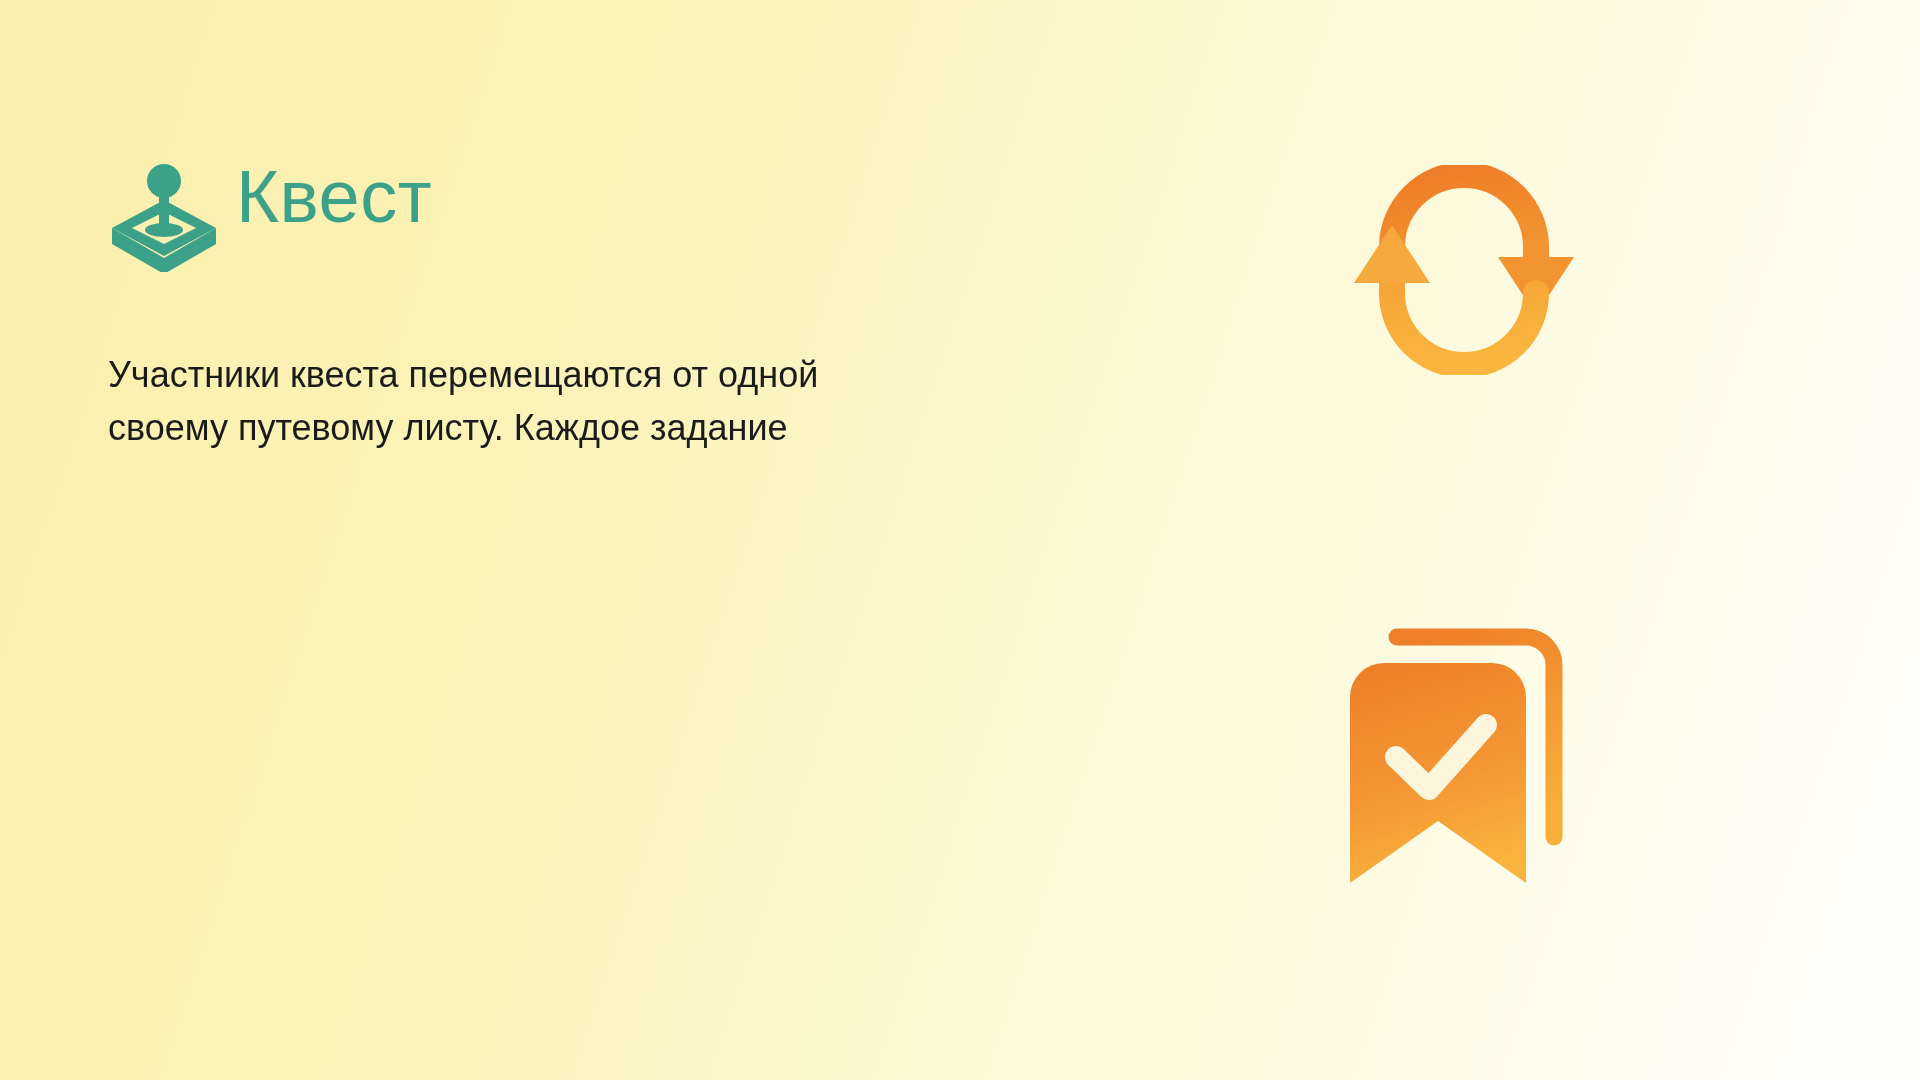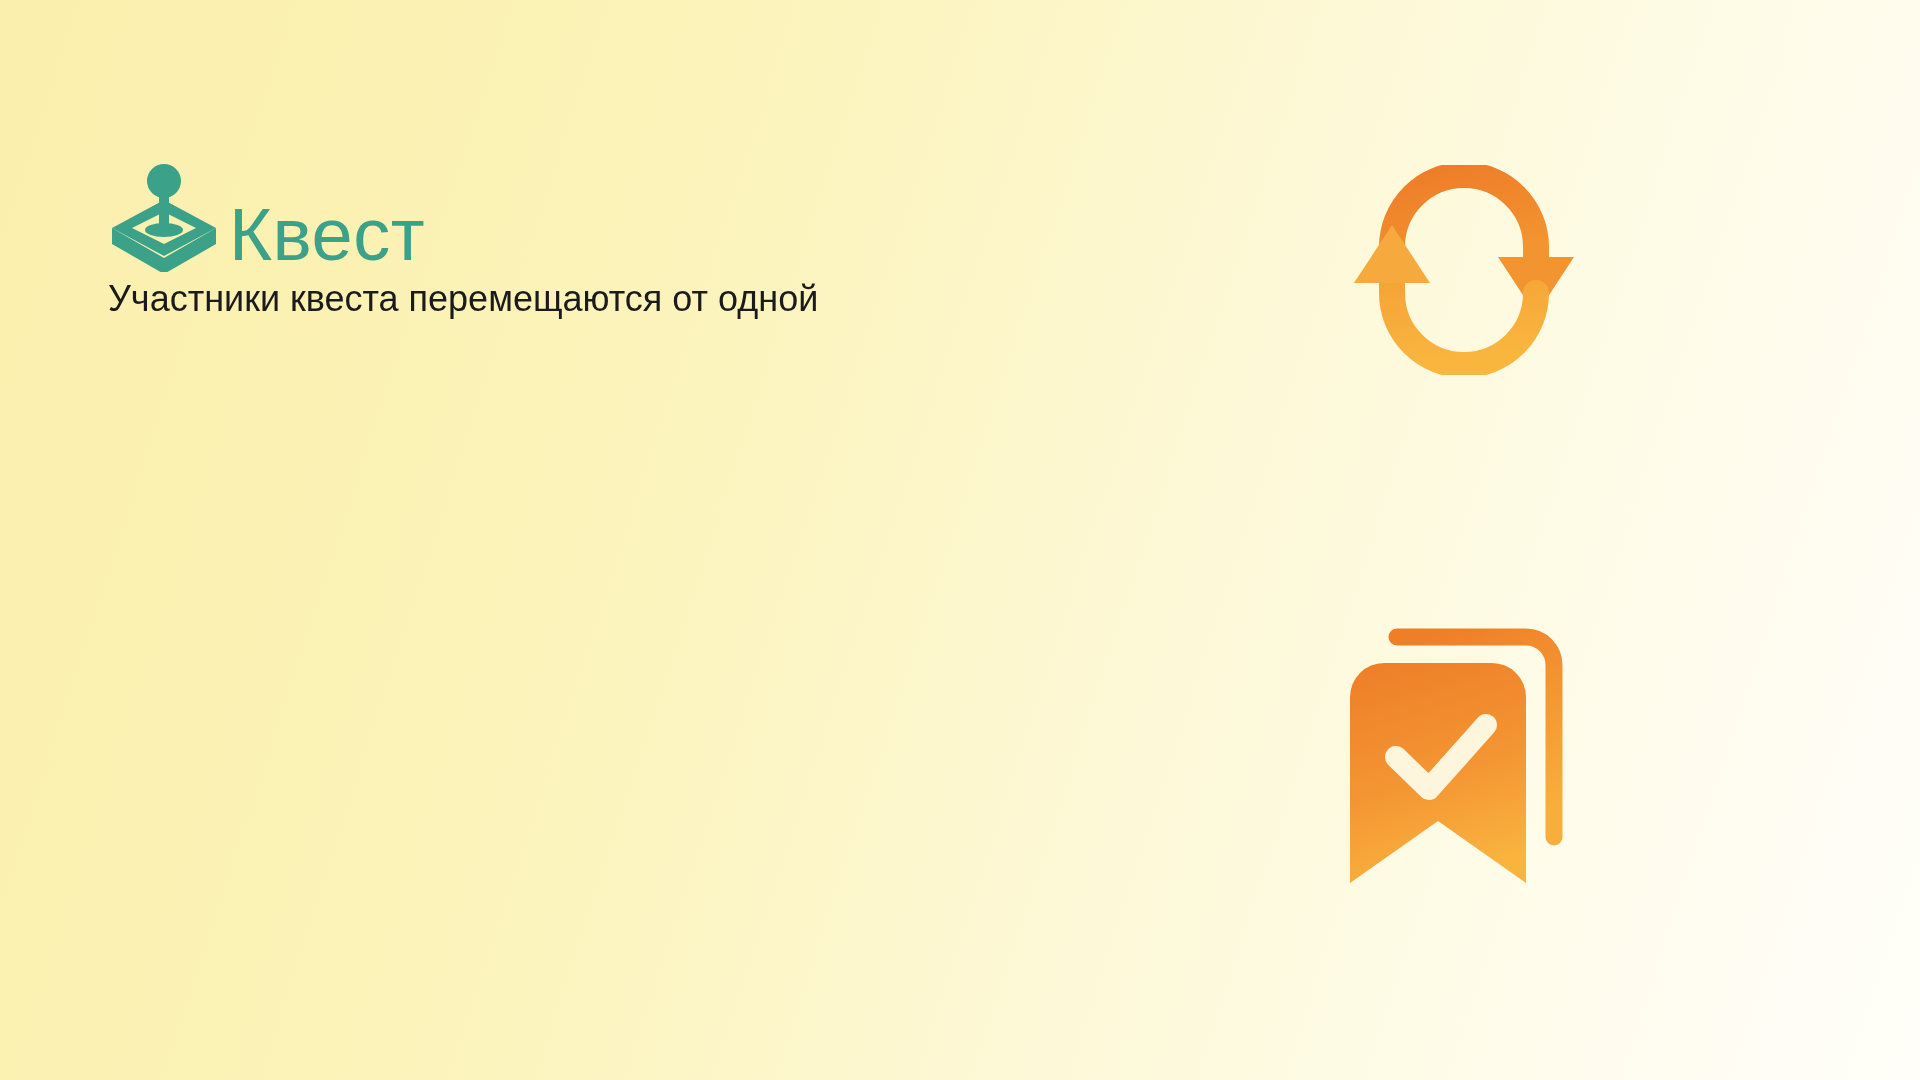--- a/index.html
+++ b/index.html
@@ -28,42 +28,43 @@
   
   .content {
     position:absolute;
     left:108px;
     top:160px;
     width:960px;
   }
 
   .heading-row {
     display:flex;
-    align-items:flex-end;
-    gap:9px;
+    align-items:flex-start;
+    gap:16px;
     height:112px;
   }
 
   .joystick-icon {
     width:112px;
     height:112px;
     flex:0 0 112px;
     display:block;
   }
 
   .page-title {
     font-size:74px;
     font-weight:300;
     letter-spacing:0.5px;
     color:#3BA189;
     line-height:1;
     white-space:nowrap;
   }
 
   .body-text {
+    margin-top:76px;
     font-size:36px;
     line-height:1.48;
     color:#1B1B1B;
     font-weight:400;
     max-width:930px;
   }
   .body-text .line { display:block; white-space:nowrap; }
 
   
   .refresh-icon {
@@ -104,20 +105,21 @@
       <ellipse cx="56" cy="70" rx="19" ry="7" fill="#3BA189"></ellipse>
 
       <circle cx="56" cy="21" r="17" fill="#3BA189"></circle>
     </svg>
 
     <div class="page-title">Квест</div>
   </div>
 
   <div class="body-text">
     <span class="line">Участники квеста перемещаются от одной</span>
+    <span class="line">своему путевому листу. Каждое задание</span>
   </div>
 
 </div>
 
 <svg class="refresh-icon" viewBox="0 0 268 210" aria-hidden="true">
   <defs>
     <linearGradient id="gradCycleTop" x1="0" y1="0" x2="0.35" y2="1">
       <stop offset="0%" stop-color="#EE7C28"></stop>
       <stop offset="100%" stop-color="#F2942F"></stop>
     </linearGradient>

